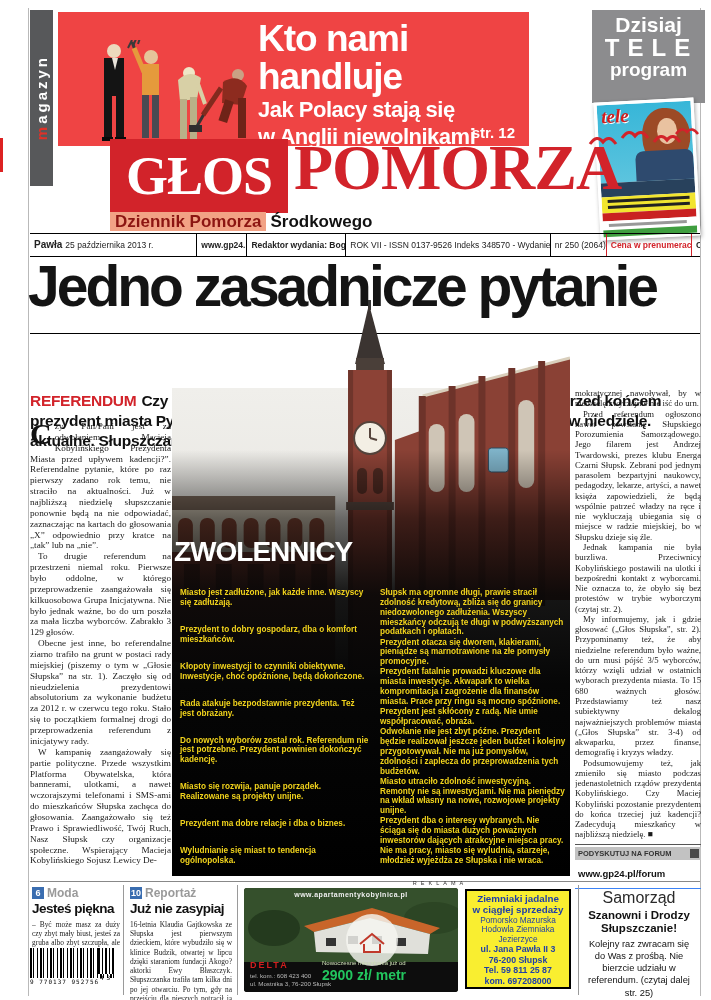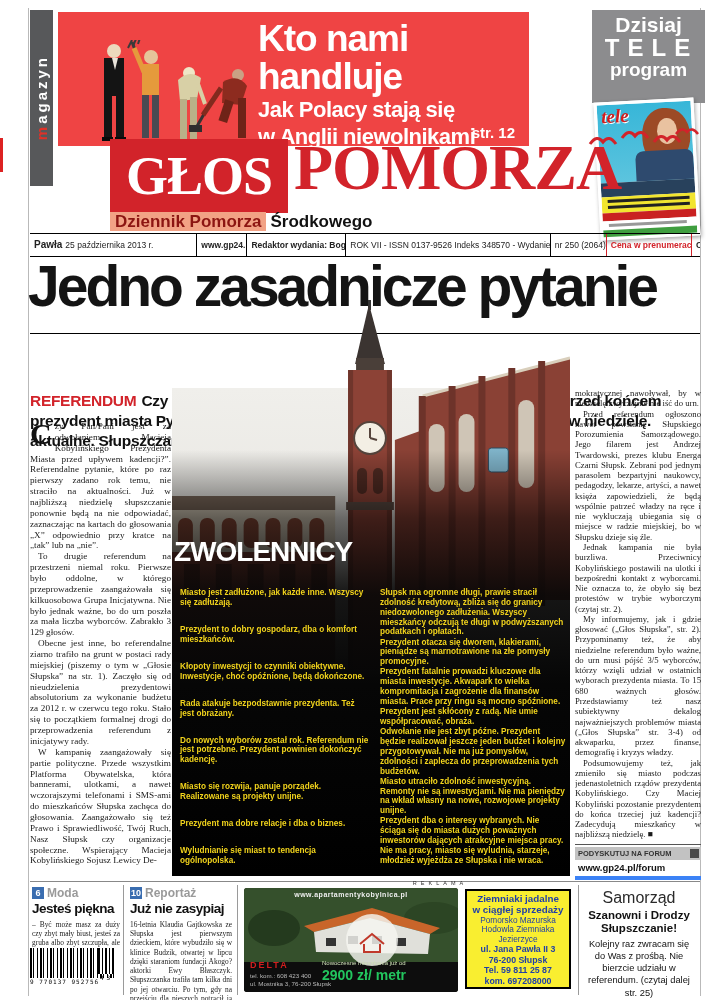--- a/index.html
+++ b/index.html
@@ -92,21 +92,21 @@
   .colR{left:575px;top:388px;width:126px;height:452px;font-size:8.7px;}
   .bodycol p{margin:0;}
   .bodycol p + p{text-indent:8px;}
   .dropcap{float:left;font:bold 30px/25px "Liberation Serif",serif;margin:0 3px 0 0;color:#111;}
 
   
   .forum{position:absolute;left:575px;top:844px;width:126px;border-top:1px solid #555;}
   .forum-bar{background:#c2c2c2;color:#333;font:bold 7.5px/13px "Liberation Sans",sans-serif;
              padding:0 3px;position:relative;margin-top:2px;}
   .forum-ic{position:absolute;right:2px;top:2px;width:9px;height:9px;background:#4a4a4a;}
-  .forum-url{font:bold 9.5px/14px "Liberation Sans",sans-serif;color:#111;padding:1px 3px;border-bottom:4px solid #3b82f6;}
+  .forum-url{font:bold 9.5px/14px "Liberation Sans",sans-serif;color:#111;padding:7px 3px;border-bottom:1px solid #3b82f6;}
 
   
   .photo{position:absolute;left:172px;top:300px;width:398px;height:576px;}
   .photo svg{position:absolute;left:0;top:0;}
   .vs-title{position:absolute;color:#fff;font:bold 28px/1 "Liberation Sans",sans-serif;letter-spacing:-1px;top:238px;}
   .vs-title.r{left:206px;}
   .vs-title.l{left:2px;}
   .vs-col{position:absolute;top:288px;height:278px;display:flex;flex-direction:column;justify-content:space-between;}
   .vs-col.l{left:8px;width:190px;}
   .vs-col.r{left:208px;width:186px;}

